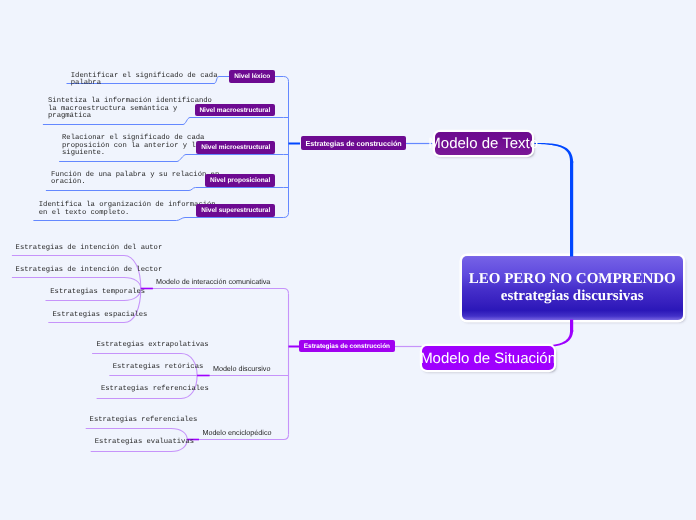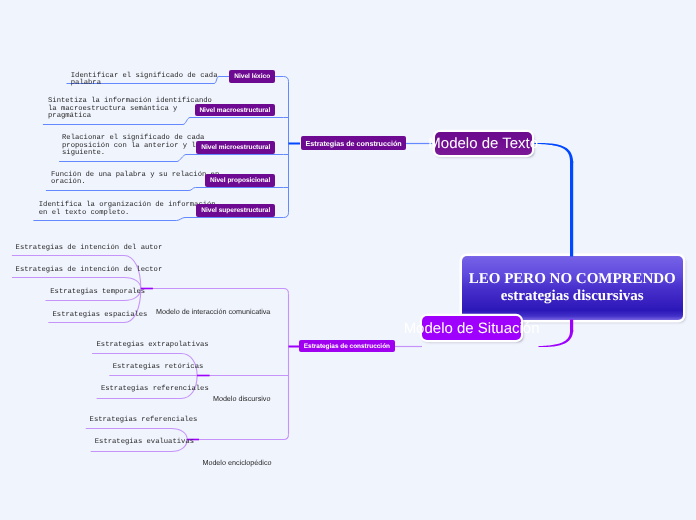--- a/index.html
+++ b/index.html
@@ -21,21 +21,21 @@
         display:flex;align-items:center;justify-content:center;white-space:nowrap;
         font-size:15px;box-shadow:0 0 0 2.2px #fff, 1.5px 2px 2.5px rgba(110,110,130,.75);}
   .node-texto{background:linear-gradient(180deg,#6c0b8e 0%,#700d91 40%,#7a1897 100%);}
   .node-sit{background:#9f00fe;}
   .center{position:absolute;border-radius:5px;z-index:1;box-sizing:border-box;
           background:linear-gradient(180deg,#7c69e9 0%,#7561e6 2%,#5f4ade 30%,#4730cb 50%,#3720bf 72%,#2b17b8 85%,#4331c8 94%,#7865e2 100%);
           color:#fff;text-align:center;font-family:"Liberation Serif","DejaVu Serif",serif;
           font-weight:bold;font-size:15px;line-height:17px;display:flex;align-items:center;
           justify-content:center;
           box-shadow:0 0 0 2.5px #fff, 1.5px 2px 3px rgba(110,110,135,.6);}
-  .mid{position:absolute;z-index:3;font-size:7.2px;color:#262626;white-space:nowrap;margin-top:30px;}
+  .mid{position:absolute;z-index:3;font-size:7.2px;color:#262626;white-space:nowrap;}
 </style>
 </head>
 <body>
 
 <div id="stage">
   <svg class="links" id="svg" viewBox="0 0 696 520">
       <path d="M 66.5 83.5 L 214 83.5 C 217 83.5 216 76.5 219 76.5 L 283.5 76.5" fill="none" stroke="#6488ff" stroke-width="1" stroke-linecap="butt"></path>
       <path d="M 42.9 124.5 L 183 124.5 C 186 124.5 187 117.5 190 117.5 L 283.5 117.5" fill="none" stroke="#6488ff" stroke-width="1" stroke-linecap="butt"></path>
       <path d="M 59.1 161.5 L 177 161.5 C 180 161.5 183 154.5 186 154.5 L 283.5 154.5" fill="none" stroke="#6488ff" stroke-width="1" stroke-linecap="butt"></path>
       <path d="M 45.9 190.5 L 189 190.5 C 192 190.5 192.5 187.5 195.5 187.5 L 283.5 187.5" fill="none" stroke="#6488ff" stroke-width="1" stroke-linecap="butt"></path>
@@ -103,21 +103,21 @@
   <div class="leaf" style="left:100.9px;top:386.1px">Estrategias referenciales</div>
 
   <div class="leaf" style="left:89.6px;top:416.5px">Estrategias referenciales</div>
   <div class="leaf" style="left:94.8px;top:438.9px">Estrategias evaluativas</div>
 
   <div class="mid" style="left:156.1px;top:277.4px">Modelo de interacción comunicativa</div>
   <div class="mid" style="left:212.9px;top:363.7px">Modelo discursivo</div>
   <div class="mid" style="left:202.4px;top:427.9px">Modelo enciclopédico</div>
 
   <div class="chip chip-mag chip-md" style="left:299.3px;top:340.1px">Estrategias de construcción</div>
-  <div class="node node-sit" style="left:422.1px;top:316px;width:99px;height:24.1px">Modelo de Situación</div>
+  <div class="node node-sit" style="left:422.1px;top:346px;width:132px;height:24.1px">Modelo de Situación</div>
 
   <div class="center" style="left:462px;top:255.9px;width:220.5px;height:64px">
     <div>
       <div>LEO PERO NO COMPRENDO</div>
       <div>estrategias discursivas</div>
     </div>
   </div>
 </div>
 
 </body></html>

